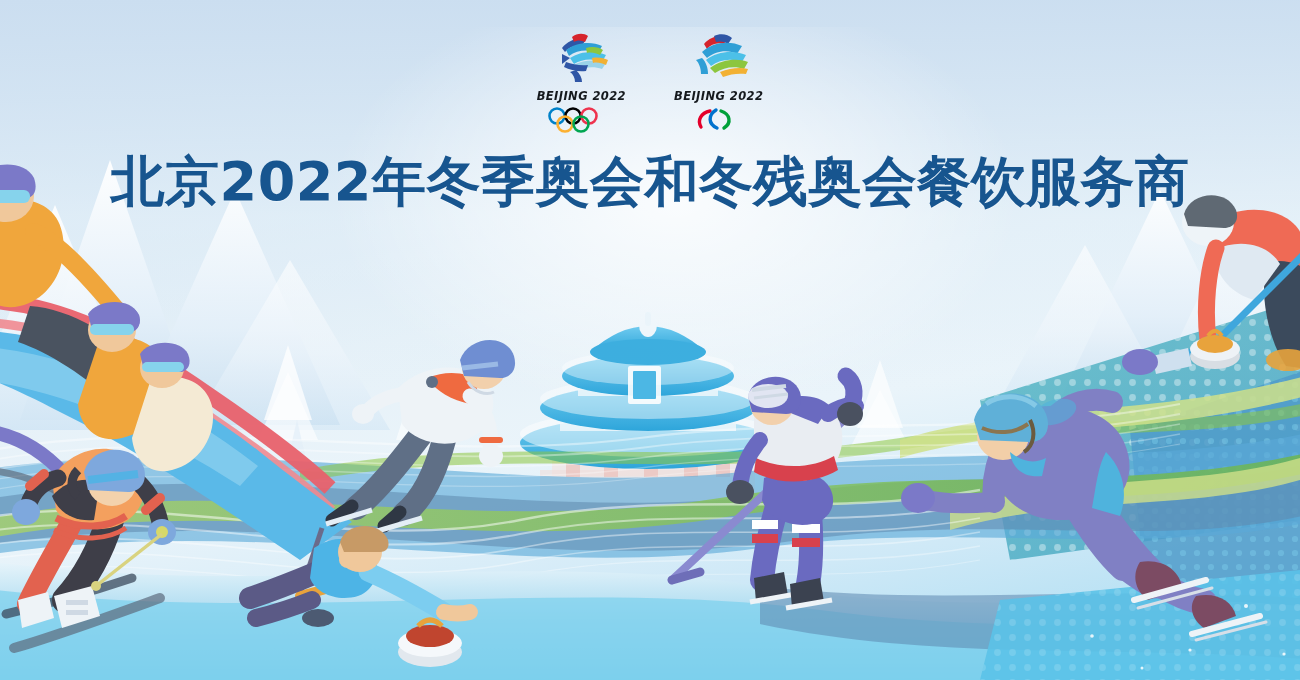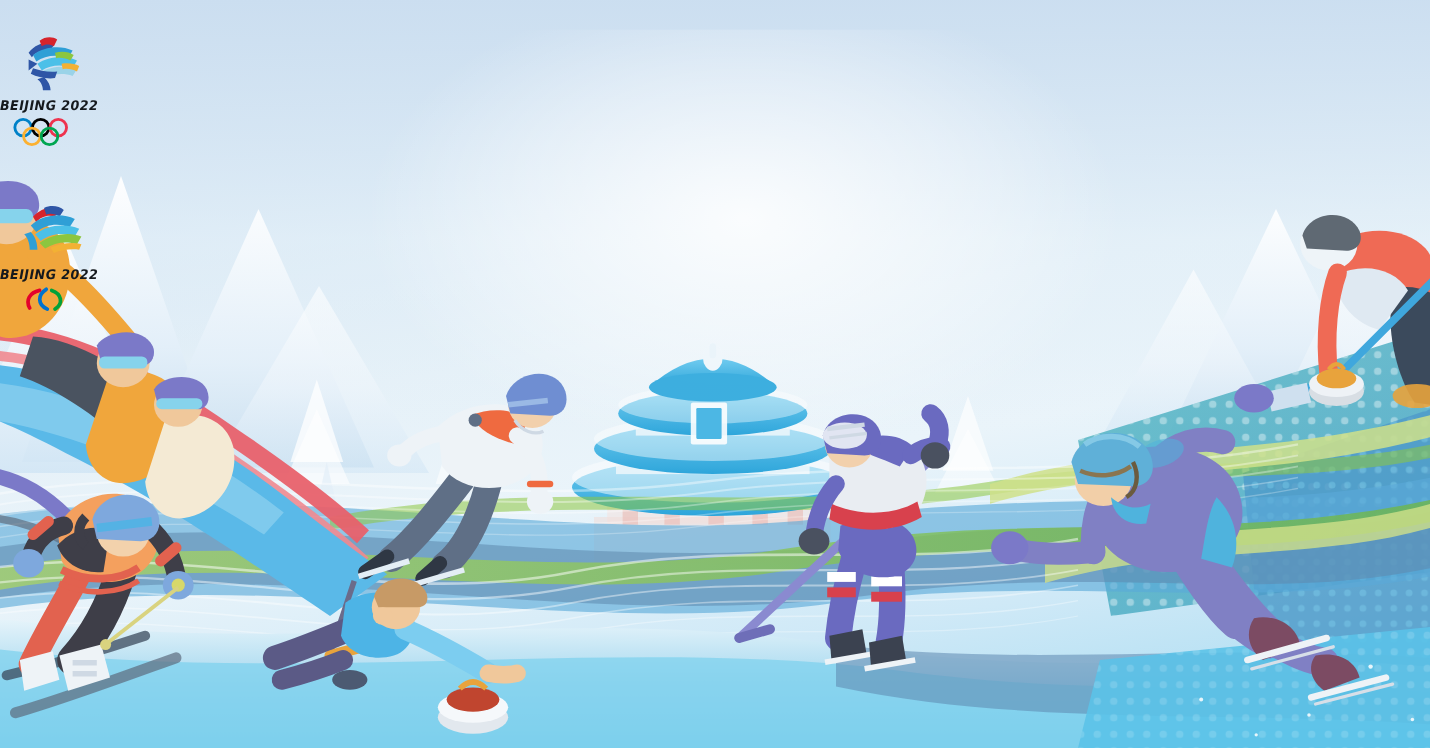--- a/index.html
+++ b/index.html
@@ -24,21 +24,20 @@
   }
 
   
   svg.layer{ position:absolute; left:0; top:0; width:1300px; height:680px; }
 
   
   #logo-row{
     position:absolute; left:0; right:0; top:28px;
     display:flex; justify-content:center; align-items:flex-start; gap:48px;
     z-index:40;
-    flex-direction:column;
   }
   .logo-block{ display:flex; flex-direction:column; align-items:center; }
   .emblem{ width:78px; height:58px; }
   .wordmark{
     font-family:"DejaVu Sans",sans-serif;
     font-weight:bold; font-style:italic;
     font-size:11.5px; letter-spacing:.4px; color:#15191d;
     margin-top:3px; white-space:nowrap;
     transform:scaleY(1.05);
   }
@@ -485,14 +484,15 @@
       <svg class="rings" width="58" height="26" viewBox="0 0 58 26">
         <g fill="none" stroke-width="3.4" stroke-linecap="round">
           <path d="M20 4 C11 6 7 13 11 20" stroke="#e4002b"></path>
           <path d="M26 3 C18 8 18 17 27 21" stroke="#0072ce"></path>
           <path d="M31 4 C40 7 42 16 34 21" stroke="#00a13a"></path>
         </g>
       </svg>
     </div>
   </div>
 
+  <div id="title">北京2022年冬季奥会和冬残奥会餐饮服务商</div>
 
 </div>
 
 </body></html>

